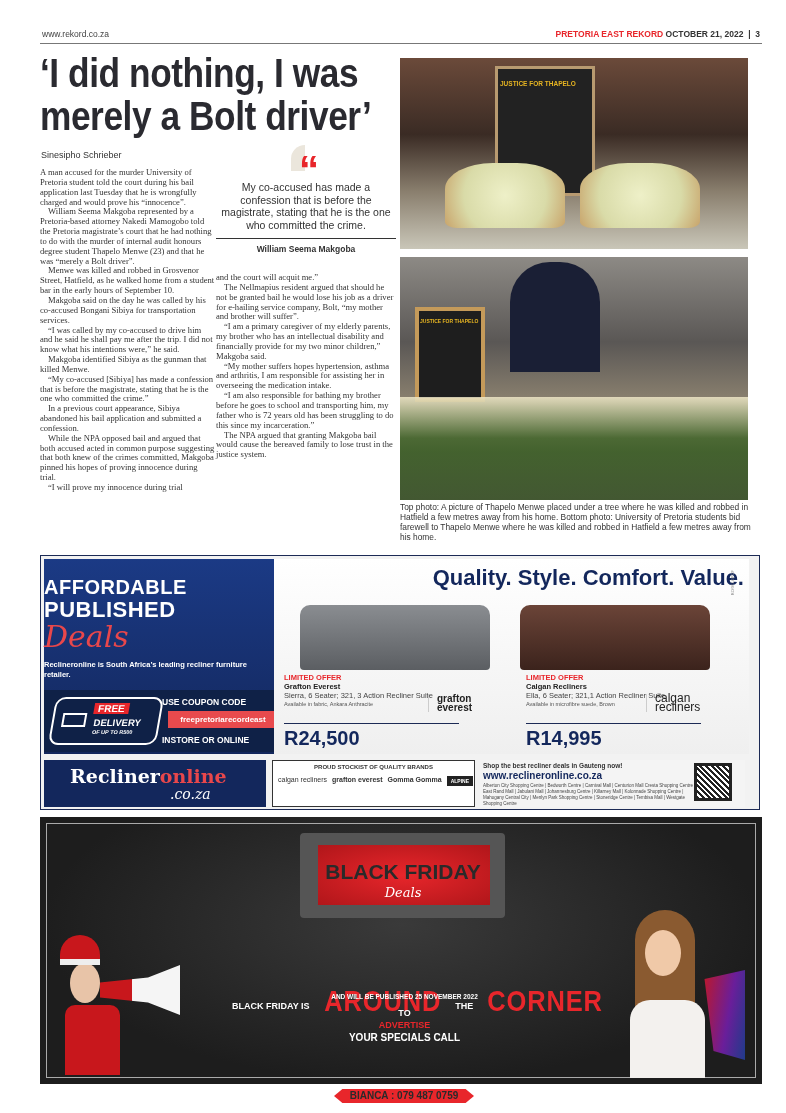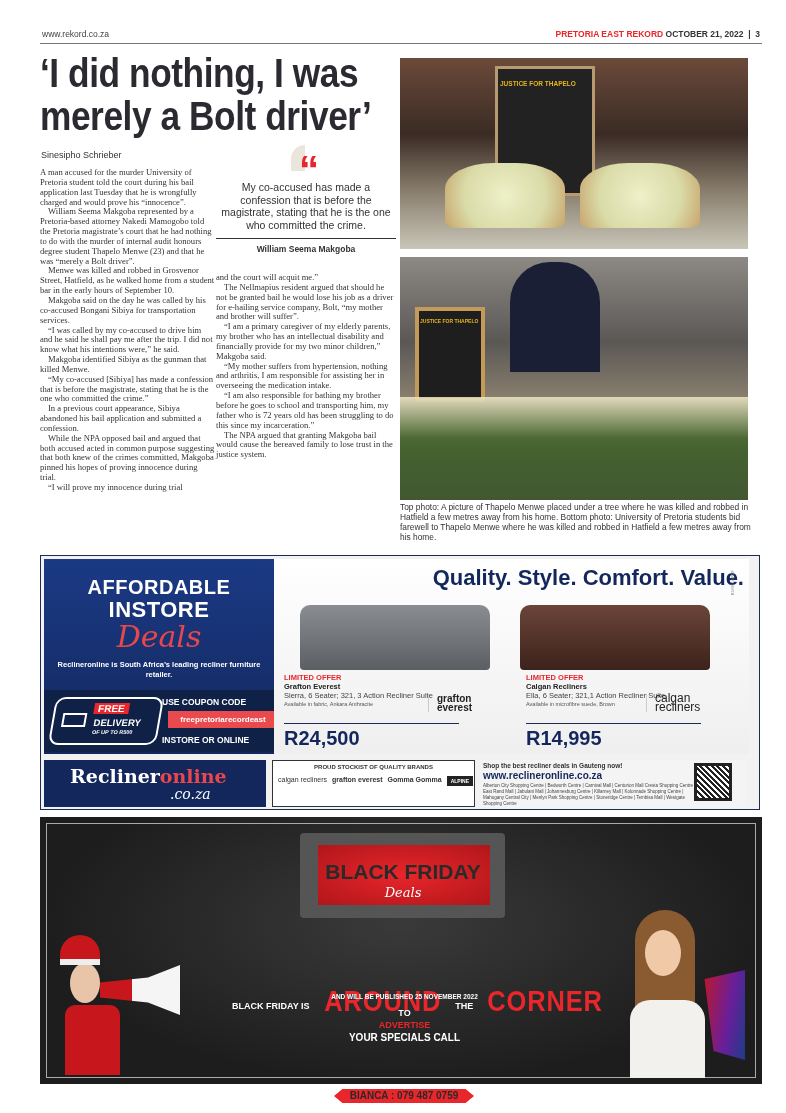--- a/index.html
+++ b/index.html
@@ -21,21 +21,21 @@
   .quote-mark .q1 { position: absolute; left: 0; top: 0; width: 14px; height: 26px; background: #ebe6dc; border-radius: 14px 0 0 0; }
   .quote-mark .q2 { position: absolute; left: 8px; top: 5px; font-family: "Liberation Sans", sans-serif; font-size: 40px; line-height: 40px; font-weight: bold; color: #e8262b; }
   .pull-text { font-size: 10.5px; line-height: 12.5px; color: #333; padding: 0 4px; }
   .pull-rule { height: 1px; background: #333; margin: 7px 0 5px 0; }
   .pull-attr { font-size: 8.5px; font-weight: bold; color: #333; }
   .photo { overflow: hidden; }
   .photo-top { left: 400px; top: 58px; width: 348px; height: 191px; background: linear-gradient(180deg, #6b4a3a 0%, #3a2b24 40%, #8a7f6e 70%, #c9c6b8 100%); }
   .photo-bottom { left: 400px; top: 257px; width: 348px; height: 243px; background: linear-gradient(180deg, #8d8a85 0%, #5a5755 35%, #8c8270 60%, #3d5a2e 80%, #b7a58c 100%); }
   .caption { left: 400px; top: 502px; width: 358px; font-size: 8.4px; line-height: 10px; color: #333; }
   .ad-recliner { left: 40px; top: 555px; width: 720px; height: 255px; border: 1px solid #1c2a55; background: #f2f2f2; }
-  .ad-left { left: 44px; top: 559px; width: 230px; height: 195px; background: linear-gradient(180deg, #1b3a85 0%, #13275c 100%); color: #fff; text-align: center; }
+  .ad-left { left: 44px; top: 559px; width: 230px; height: 195px; background: linear-gradient(180deg, #1b3a85 0%, #13275c 100%); color: #fff; }
   .ad-left .l1 { font-size: 20px; font-weight: bold; margin-top: 17px; letter-spacing: 0.5px; }
   .ad-left .l2 { font-size: 22px; font-weight: bold; letter-spacing: 0.5px; line-height: 22px; }
   .ad-left .deals { font-family: "DejaVu Serif", serif; font-style: italic; font-size: 30px; color: #e8474b; margin-top: -2px; }
   .ad-left .tag { font-size: 7.5px; font-weight: bold; line-height: 10px; margin-top: 6px; }
   .ad-coupon { left: 44px; top: 690px; width: 230px; height: 62px; background: #0f2147; }
   .coupon-badge { left: 52px; top: 697px; width: 108px; height: 48px; border: 2px solid #fff; border-radius: 10px; transform: skewX(-10deg); }
   .coupon-badge .free { position: absolute; left: 38px; top: 4px; background: #e8262b; color: #fff; font-weight: bold; font-size: 10px; padding: 0 4px; }
   .coupon-badge .deliv { position: absolute; left: 40px; top: 18px; color: #fff; font-weight: bold; font-size: 9.5px; }
   .coupon-badge .truck { position: absolute; left: 8px; top: 14px; width: 24px; height: 14px; border: 2px solid #fff; }
   .coupon-use { left: 162px; top: 697px; font-size: 8.5px; font-weight: bold; color: #fff; }
@@ -137,21 +137,21 @@
   </div>
   <div class="pull-text">My co-accused has made a confession that is before the magistrate, stating that he is the one who committed the crime.</div>
   <div class="pull-rule"></div>
   <div class="pull-attr">William Seema Makgoba</div>
 </div>
 
 <div class="abs body-col col2">
   <p class="first">and the court will acquit me.”</p>
   <p>The Nellmapius resident argued that should he not be granted bail he would lose his job as a driver for e-hailing service company, Bolt, “my mother and brother will suffer”.</p>
   <p>“I am a primary caregiver of my elderly parents, my brother who has an intellectual disability and financially provide for my two minor children,” Makgoba said.</p>
-  <p>“My mother suffers from hypertension, nothing and arthritis, I am responsible for assisting her in overseeing the medication intake.</p>
+  <p>“My mother suffers hopes hypertension, asthma and arthritis, I am responsible for assisting her in overseeing the medication intake.</p>
   <p>“I am also responsible for bathing my brother before he goes to school and transporting him, my father who is 72 years old has been struggling to do this since my incarceration.”</p>
   <p>The NPA argued that granting Makgoba bail would cause the bereaved family to lose trust in the justice system.</p>
 </div>
 
 <div class="abs photo photo-top">
   <div style="position:absolute;left:95px;top:8px;width:100px;height:130px;background:#222;border:3px solid #b89a70;"></div>
   <div style="position:absolute;left:100px;top:20px;width:95px;font-size:6.5px;font-weight:bold;color:#e6b422;line-height:12px;">JUSTICE FOR THAPELO</div>
   <div style="position:absolute;left:45px;top:105px;width:120px;height:65px;background:radial-gradient(circle,#eef0c8 0%,#d9dba8 60%,#c8a36a 100%);border-radius:40% 40% 10% 10%;"></div>
   <div style="position:absolute;left:180px;top:105px;width:120px;height:65px;background:radial-gradient(circle,#eef0c8 0%,#d9dba8 60%,#c8a36a 100%);border-radius:40% 40% 10% 10%;"></div>
 </div>
@@ -159,21 +159,21 @@
   <div style="position:absolute;left:15px;top:50px;width:70px;height:95px;background:#1e1e1e;border:4px solid #c49a5a;"></div>
   <div style="position:absolute;left:20px;top:60px;width:65px;font-size:5px;font-weight:bold;color:#e6b422;line-height:8px;">JUSTICE FOR THAPELO</div>
   <div style="position:absolute;left:110px;top:5px;width:90px;height:110px;background:#1a1f35;border-radius:40px 40px 0 0;"></div>
   <div style="position:absolute;left:0;top:140px;width:348px;height:103px;background:linear-gradient(180deg,#f0e8c8 0%,#4b6a32 40%,#2e4a22 100%);opacity:0.85;"></div>
 </div>
 <div class="abs caption">Top photo: A picture of Thapelo Menwe placed under a tree where he was killed and robbed in Hatfield a few metres away from his home. Bottom photo: University of Pretoria students bid farewell to Thapelo Menwe where he was killed and robbed in Hatfield a few metres away from his home.</div>
 
 <div class="abs ad-recliner"></div>
 <div class="abs ad-left">
   <div class="l1">AFFORDABLE</div>
-  <div class="l2">INSTORE</div>
+  <div class="l2">PUBLISHED</div>
   <div class="deals">Deals</div>
   <div class="tag">Reclineronline is South Africa’s leading recliner furniture retailer.</div>
 </div>
 <div class="abs ad-coupon"></div>
 <div class="abs coupon-badge">
   <div class="truck"></div>
   <div class="free">FREE</div>
   <div class="deliv">DELIVERY</div>
   <div style="position:absolute;left:40px;top:30px;color:#fff;font-size:5.5px;font-weight:bold;">OF UP TO R500</div>
 </div>

